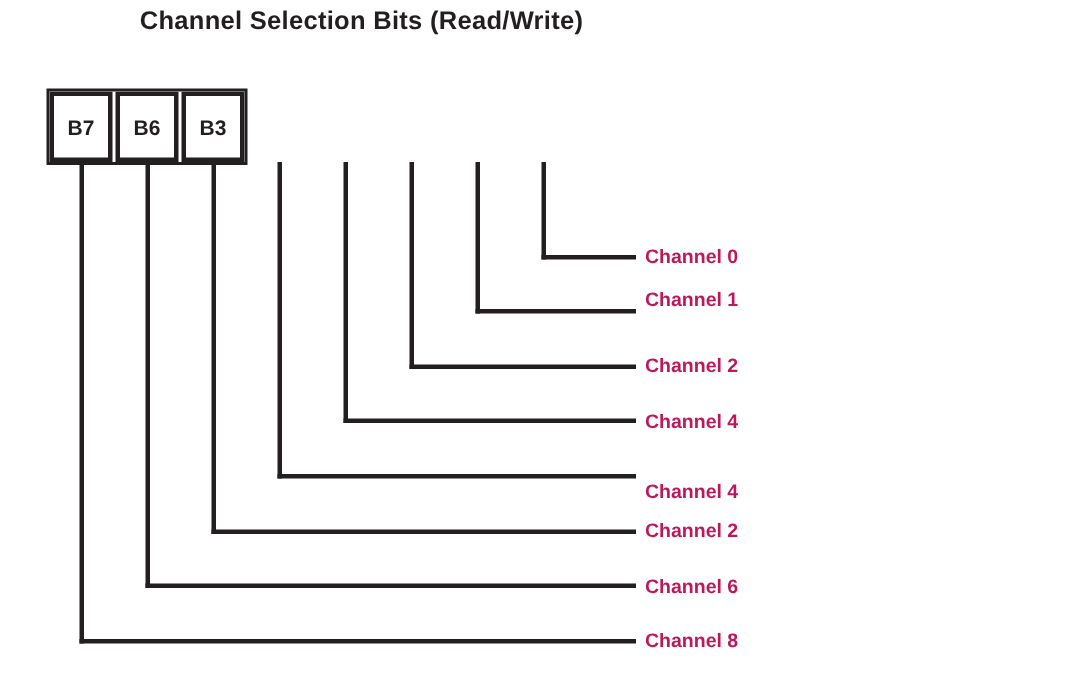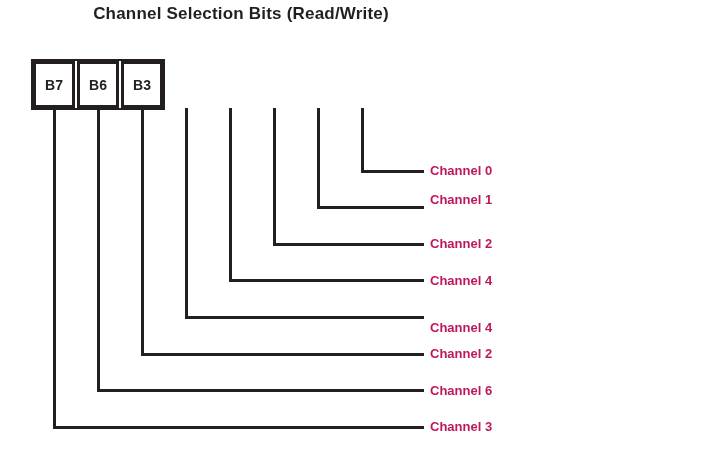--- a/index.html
+++ b/index.html
@@ -94,21 +94,21 @@
       <div class="conn" style="left: 228.5px; top: 108px; width: 3px; height: 174.42px; background: rgb(35, 31, 32);"></div>
       <div class="conn" style="left: 228.5px; top: 279.42px; width: 195.5px; height: 3px; background: rgb(35, 31, 32);"></div>
       <div class="conn" style="left: 272.5px; top: 108px; width: 3px; height: 137.78px; background: rgb(35, 31, 32);"></div>
       <div class="conn" style="left: 272.5px; top: 242.78px; width: 151.5px; height: 3px; background: rgb(35, 31, 32);"></div>
       <div class="conn" style="left: 316.5px; top: 108px; width: 3px; height: 101.14px; background: rgb(35, 31, 32);"></div>
       <div class="conn" style="left: 316.5px; top: 206.14px; width: 107.5px; height: 3px; background: rgb(35, 31, 32);"></div>
       <div class="conn" style="left: 360.5px; top: 108px; width: 3px; height: 64.5px; background: rgb(35, 31, 32);"></div>
       <div class="conn" style="left: 360.5px; top: 169.5px; width: 63.5px; height: 3px; background: rgb(35, 31, 32);"></div>
     </div>
   <div id="labels">
-      <div class="channel-label" style="top: 418.48px;">Channel 3</div>
+      <div class="channel-label" style="top: 418.48px;">Channel 8</div>
       <div class="channel-label" style="top: 381.84px; text-align: right;">Channel 6</div>
       <div class="channel-label" style="top: 345.2px;">Channel 2</div>
       <div class="channel-label" style="top: 299px; margin-top: 20px;">Channel 4</div>
       <div class="channel-label" style="top: 271.92px;">Channel 4</div>
       <div class="channel-label" style="top: 235.28px;">Channel 2</div>
       <div class="channel-label" style="top: 191px;">Channel 1</div>
       <div class="channel-label" style="top: 162px;">Channel 0</div>
     </div>
 </div>
 

